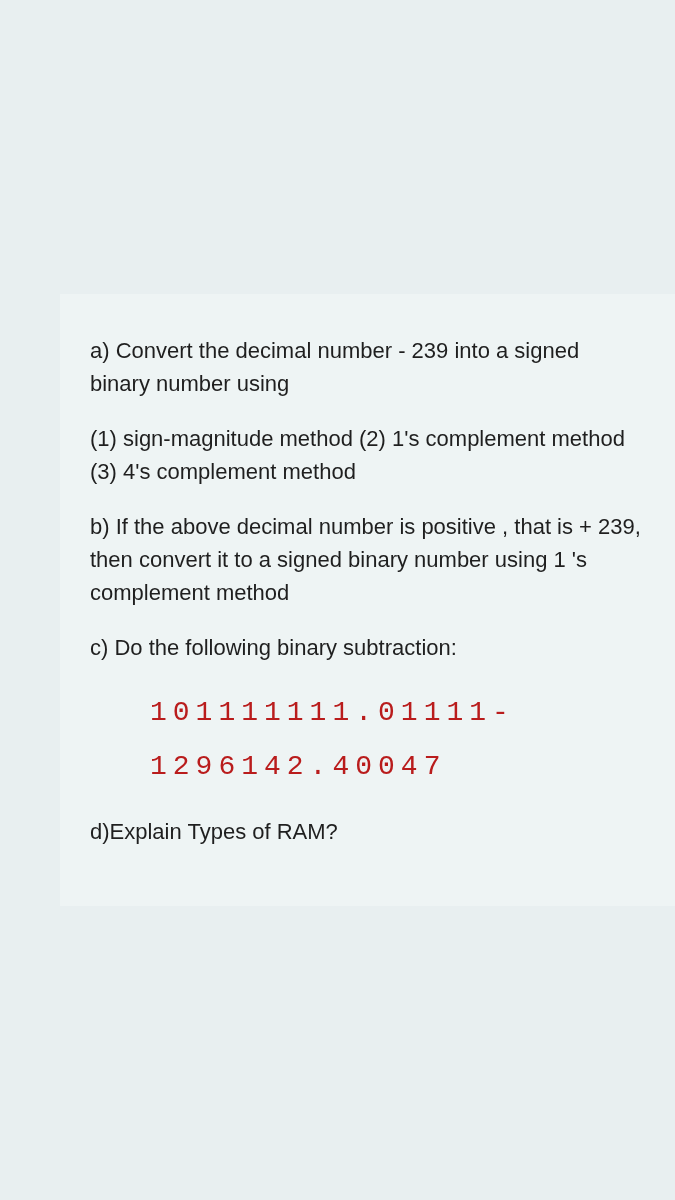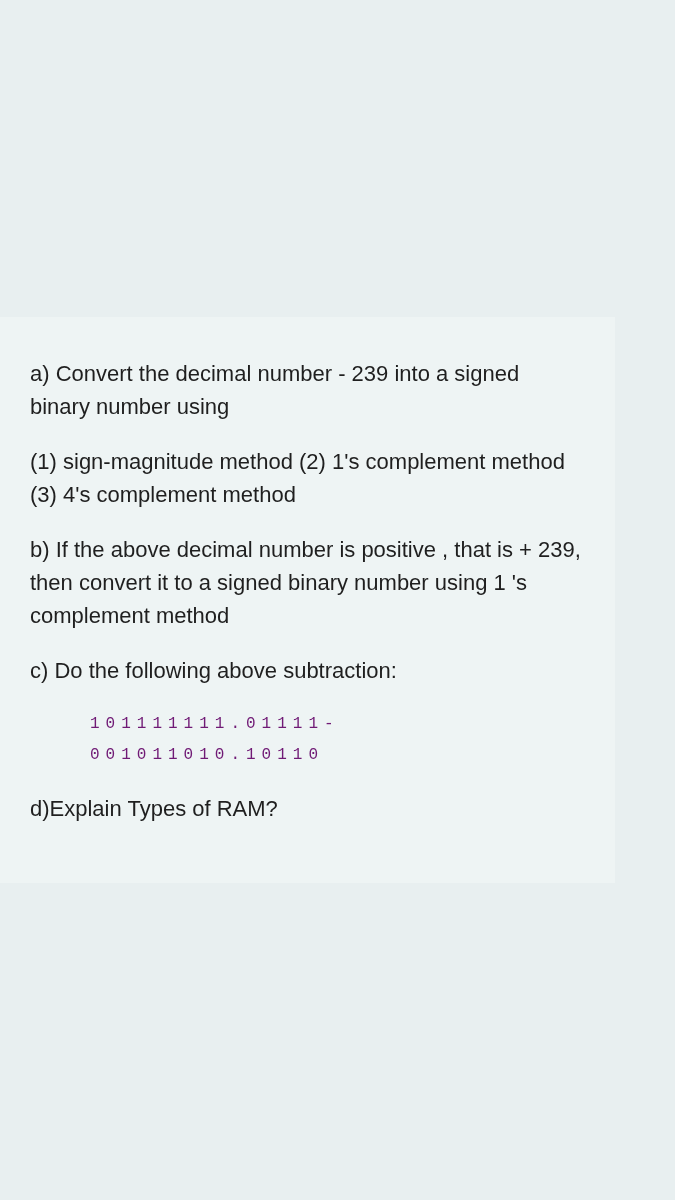--- a/index.html
+++ b/index.html
@@ -13,65 +13,65 @@
     background: #e8eff0;
     font-family: Arial, Helvetica, sans-serif;
     color: #2a2a2a;
   }
   .outer {
     width: 100%;
     height: 100%;
     display: flex;
     flex-direction: column;
     justify-content: center;
-    align-items: flex-start;
+    align-items: flex-end;
   }
   .page {
     width: 615px;
     background: #eef4f4;
     padding: 40px 30px 50px 30px;
     box-shadow: 0 0 0 rgba(0,0,0,0);
   }
   .para {
     font-size: 22px;
     line-height: 1.5;
     margin-bottom: 22px;
     color: #1f1f1f;
   }
   .mono-block {
     font-family: "Courier New", Courier, monospace;
-    font-size: 16px;
+    font-size: 28px;
     letter-spacing: 6px;
     line-height: 1.9;
     margin-left: 60px;
     margin-bottom: 22px;
-    color: #701a75;
+    color: #b91c1c;
   }
   .mono-line {
     display: block;
   }
 </style>
 </head>
 <body>
 
 <div class="outer">
   <div class="page">
 
     <p class="para">
       <span>a) Convert the decimal number - 239  into a</span>
       <span>signed binary number using</span>
     </p>
 
     <p class="para">(1) sign-magnitude method   (2) 1's complement method   (3) 4's complement method</p>
 
     <p class="para">b) If the above decimal number is positive , that is  + 239,  then convert it to a signed binary number using 1 's complement method</p>
 
-    <p class="para">c)  Do the following above subtraction:</p>
+    <p class="para">c)  Do the following binary subtraction:</p>
 
     <div class="mono-block">
       <span class="mono-line">101111111.01111-</span>
-      <span class="mono-line">001011010.10110</span>
+      <span class="mono-line">1296142.40047</span>
     </div>
 
     <p class="para" style="margin-bottom:8px">d)Explain Types of RAM?</p>
 
   </div>
 </div>
 
 </body></html>

